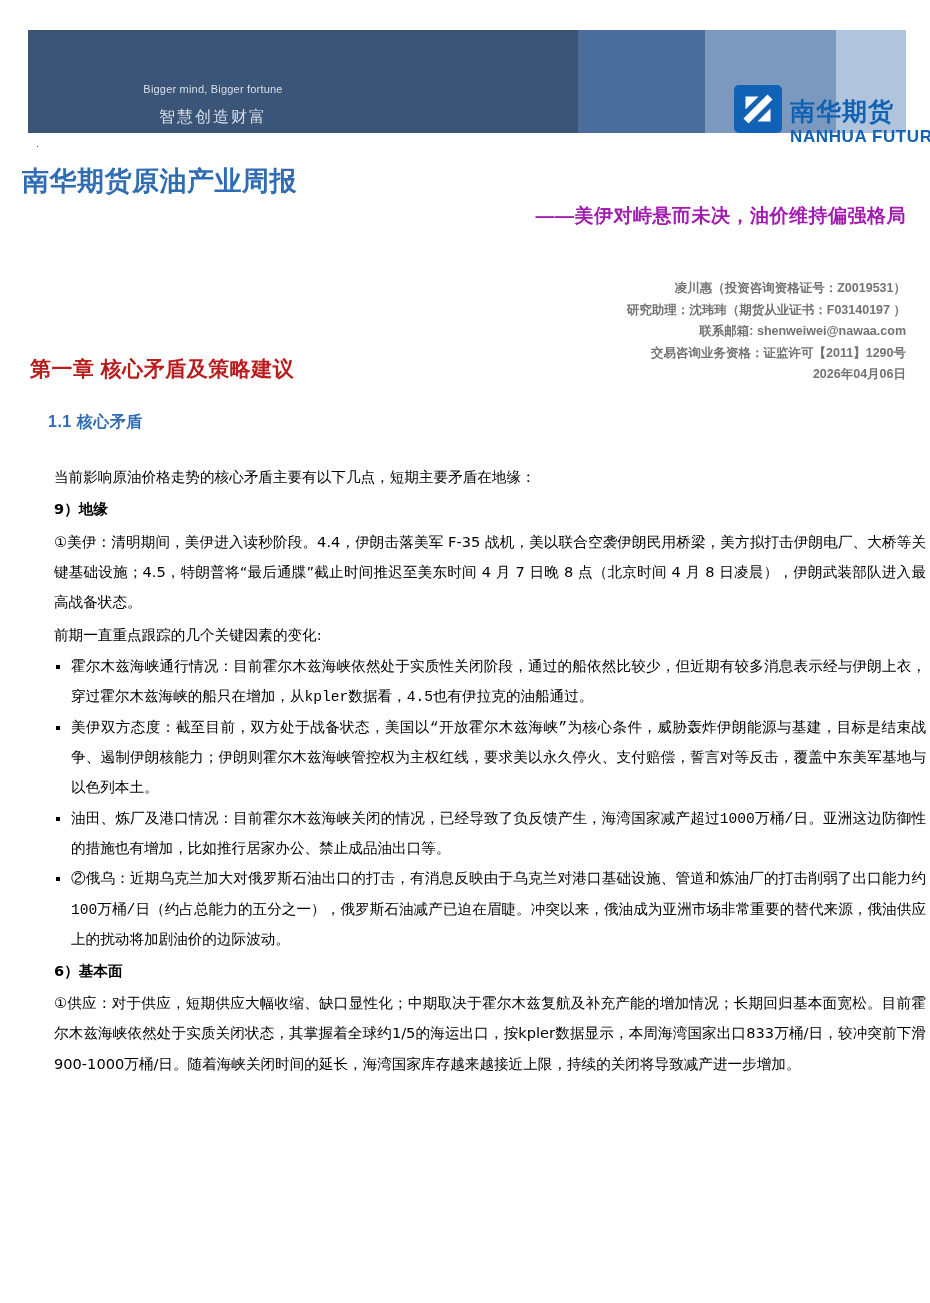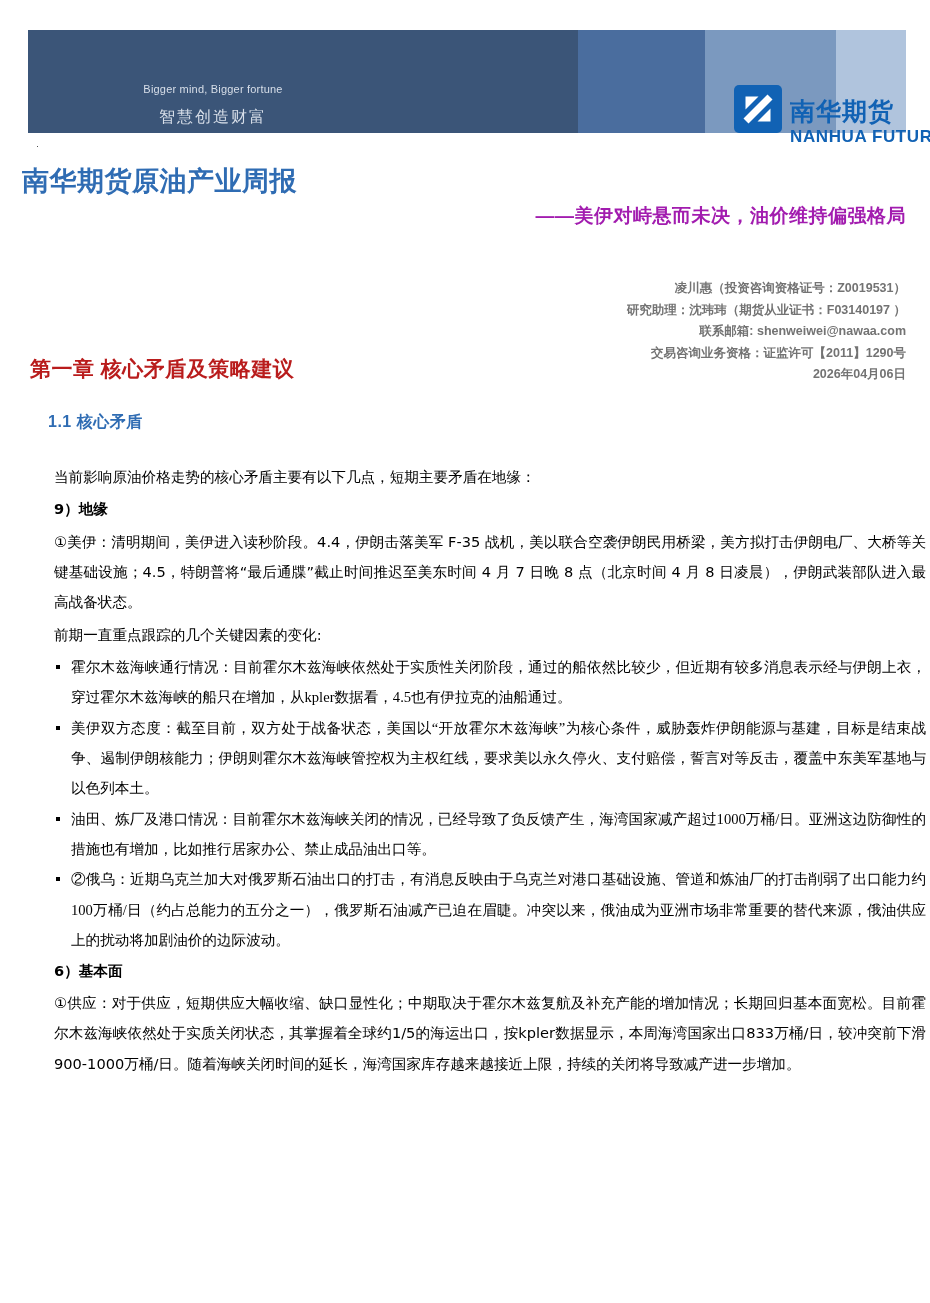--- a/index.html
+++ b/index.html
@@ -191,21 +191,21 @@
   }
 
   .bullet {
     position: relative;
     padding-left: 17px;
     font-size: 14.6px;
     line-height: 2.08;
     text-align: justify;
     text-justify: inter-ideograph;
     margin: 0;
-    font-family: Liberation Serif, serif;
+    font-family: Liberation Mono, monospace;
   }
   .bullet .marker {
     position: absolute;
     left: 2px;
     top: 13px;
     width: 4px;
     height: 4px;
     background: #000000;
   }
 </style>

